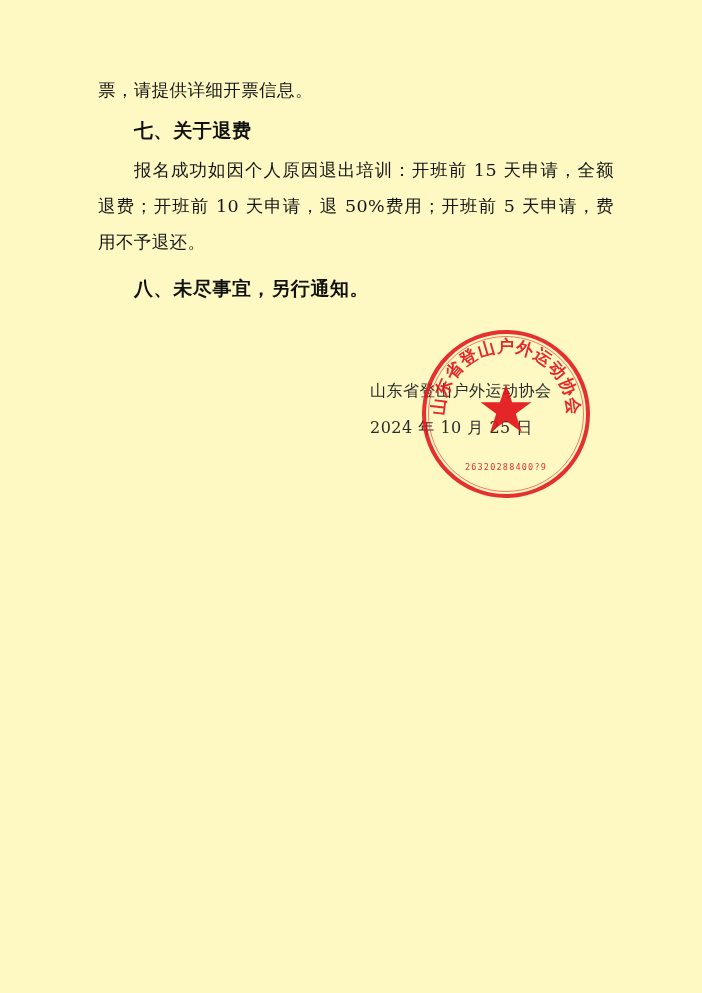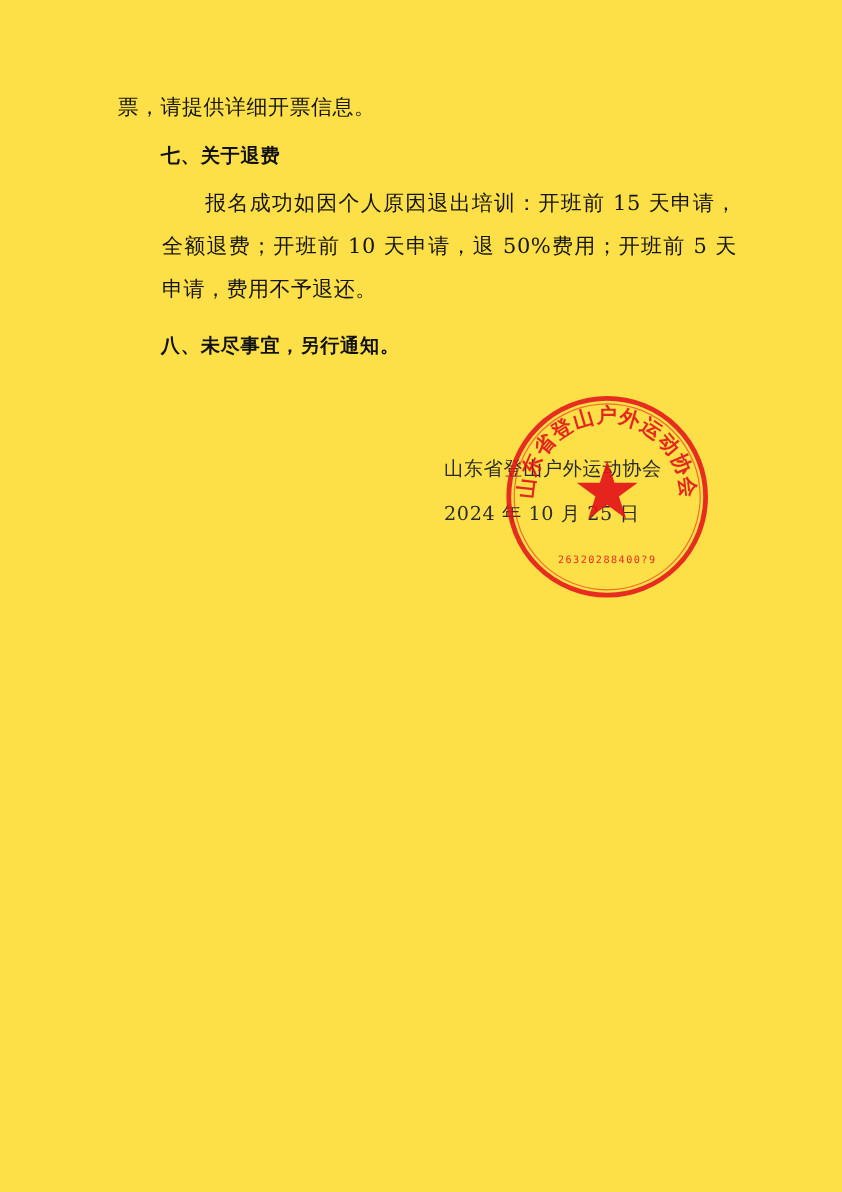--- a/index.html
+++ b/index.html
@@ -12,21 +12,21 @@
     background: #ffffff;
     font-family: "DejaVu Serif", "Liberation Serif", serif;
     color: #1a1a1a;
     position: relative;
     overflow: hidden;
   }
 
   .page {
     position: absolute;
     inset: 0;
-    background: #fde047;
+    background: #fef9c3;
   }
 
   .content {
     position: absolute;
     left: 98px;
     top: 72px;
     width: 516px;
   }
 
   .para {
@@ -38,25 +38,24 @@
     margin: 0;
     color: #141414;
   }
 
   .para.cont {
     text-indent: 0;
   }
 
   .para.indent {
     text-indent: 36px;
-    margin-left: 37px;
   }
 
   .heading {
-    font-size: 16px;
+    font-size: 19px;
     line-height: 36px;
     font-weight: bold;
     letter-spacing: 0.6px;
     margin: 0;
     text-indent: 36px;
     color: #111111;
   }
 
   .gap-sm { height: 4px; }
   .gap-md { height: 10px; }

